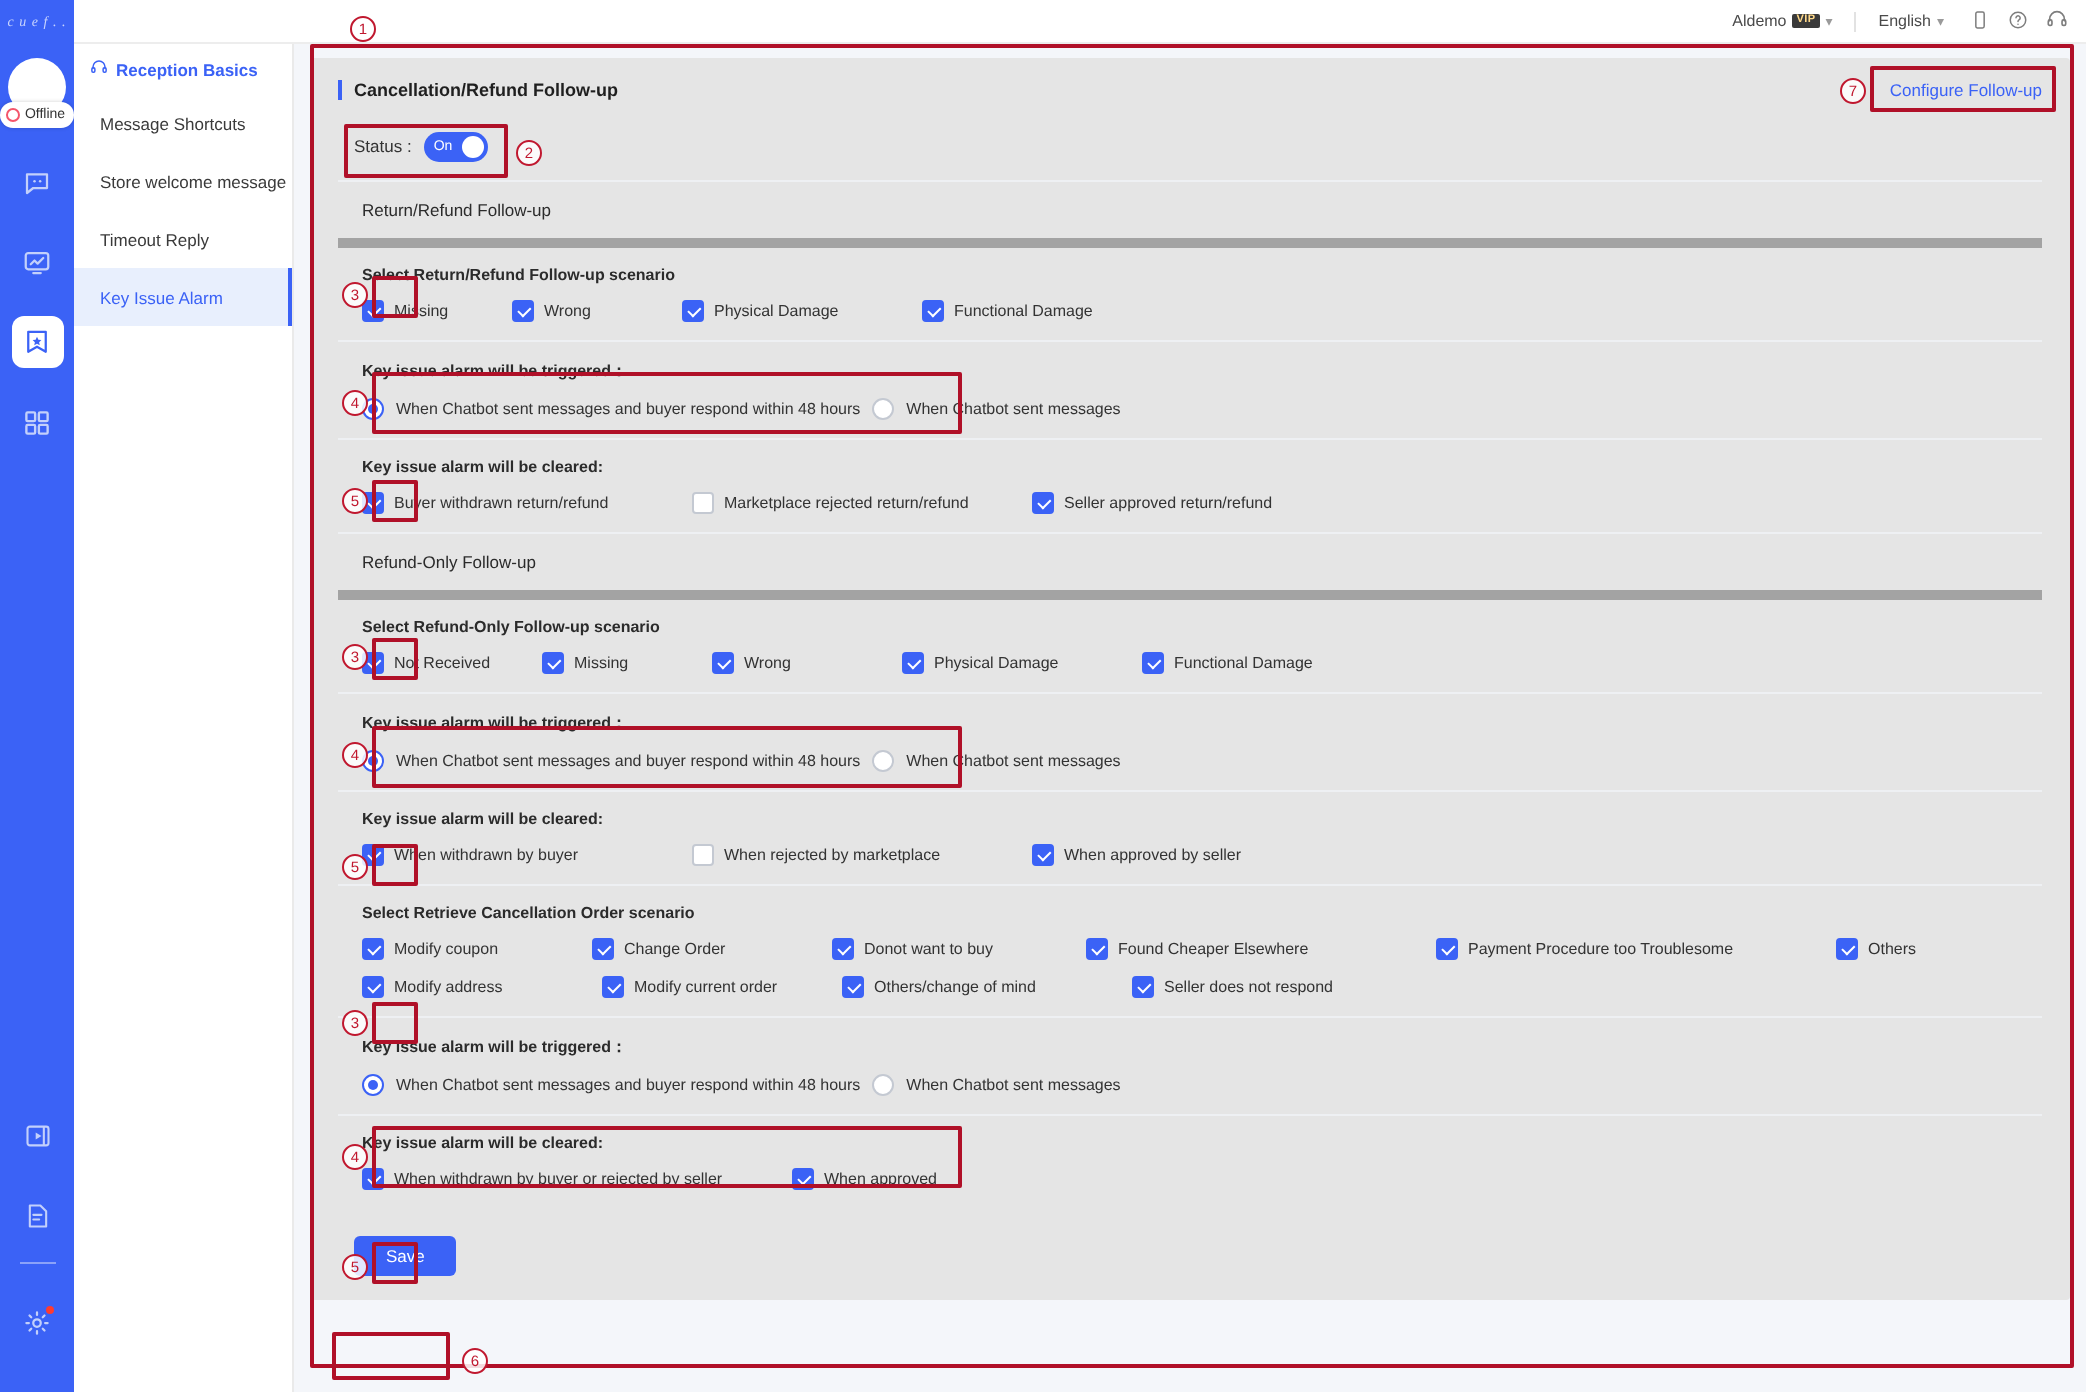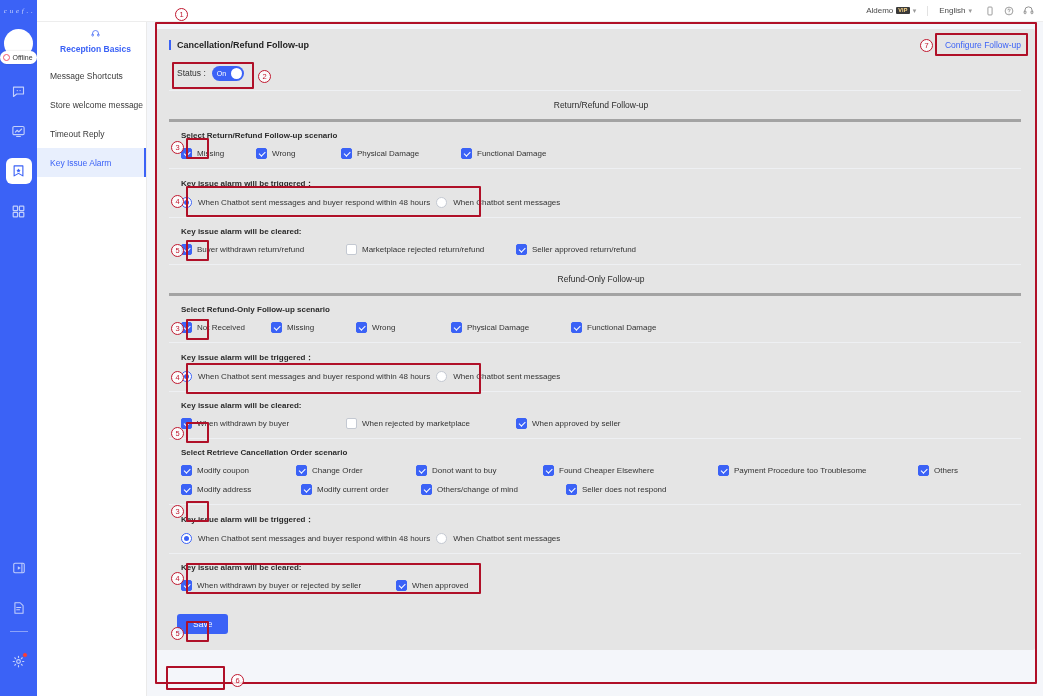--- a/index.html
+++ b/index.html
@@ -58,21 +58,21 @@
   .rail-item-wrap { position: relative; }
 
   
   .subnav {
     position: absolute; left: 37px; top: 22px; width: 110px; height: 674px;
     background: #ffffff; border-right: 1px solid #eaeaea;
   }
   .subnav-head {
     display: flex; align-items: center; gap: 4px;
     padding: 7px 0 7px 8px;
-    font-size: 8.5px; color: #3b62f6; font-weight: bold; flex-direction: column;
+    font-size: 8.5px; color: #3b62f6; font-weight: bold;
   }
   .subnav-item {
     height: 29px; display: flex; align-items: center;
     padding-left: 13px; font-size: 8.5px; color: #3a3a3a;
     cursor: pointer;
   }
   .subnav-item.active {
     background: #e8effd; color: #3b62f6;
     border-right: 2px solid #3b62f6;
   }
@@ -131,22 +131,21 @@
   .toggle-knob {
     position: absolute; right: 2px; width: 11px; height: 11px;
     border-radius: 50%; background: #fff;
   }
 
   .sections { padding: 4px 14px 0 14px; }
   .section { border-top: 1px solid #eef0f3; }
   .section:first-child { border-top: 1px solid #eef0f3; }
   .sec-head {
     font-size: 8.5px; color: #2b2b2b; padding: 9px 0 9px 12px;
-    border-bottom: 3px solid #a3a3a3;
-    text-align: center;
+    border-bottom: 5px solid #a3a3a3;
   }
   .block { padding: 9px 0 9px 12px; border-bottom: 1px solid #eef0f3; }
   .block:last-child { border-bottom: none; }
   .block-label {
     font-size: 8px; color: #2b2b2b; font-weight: bold;
     margin-bottom: 8px;
   }
   .opt-row { display: flex; align-items: center; flex-wrap: wrap; row-gap: 8px; }
   .opt {
     display: flex; align-items: center; gap: 5px;

